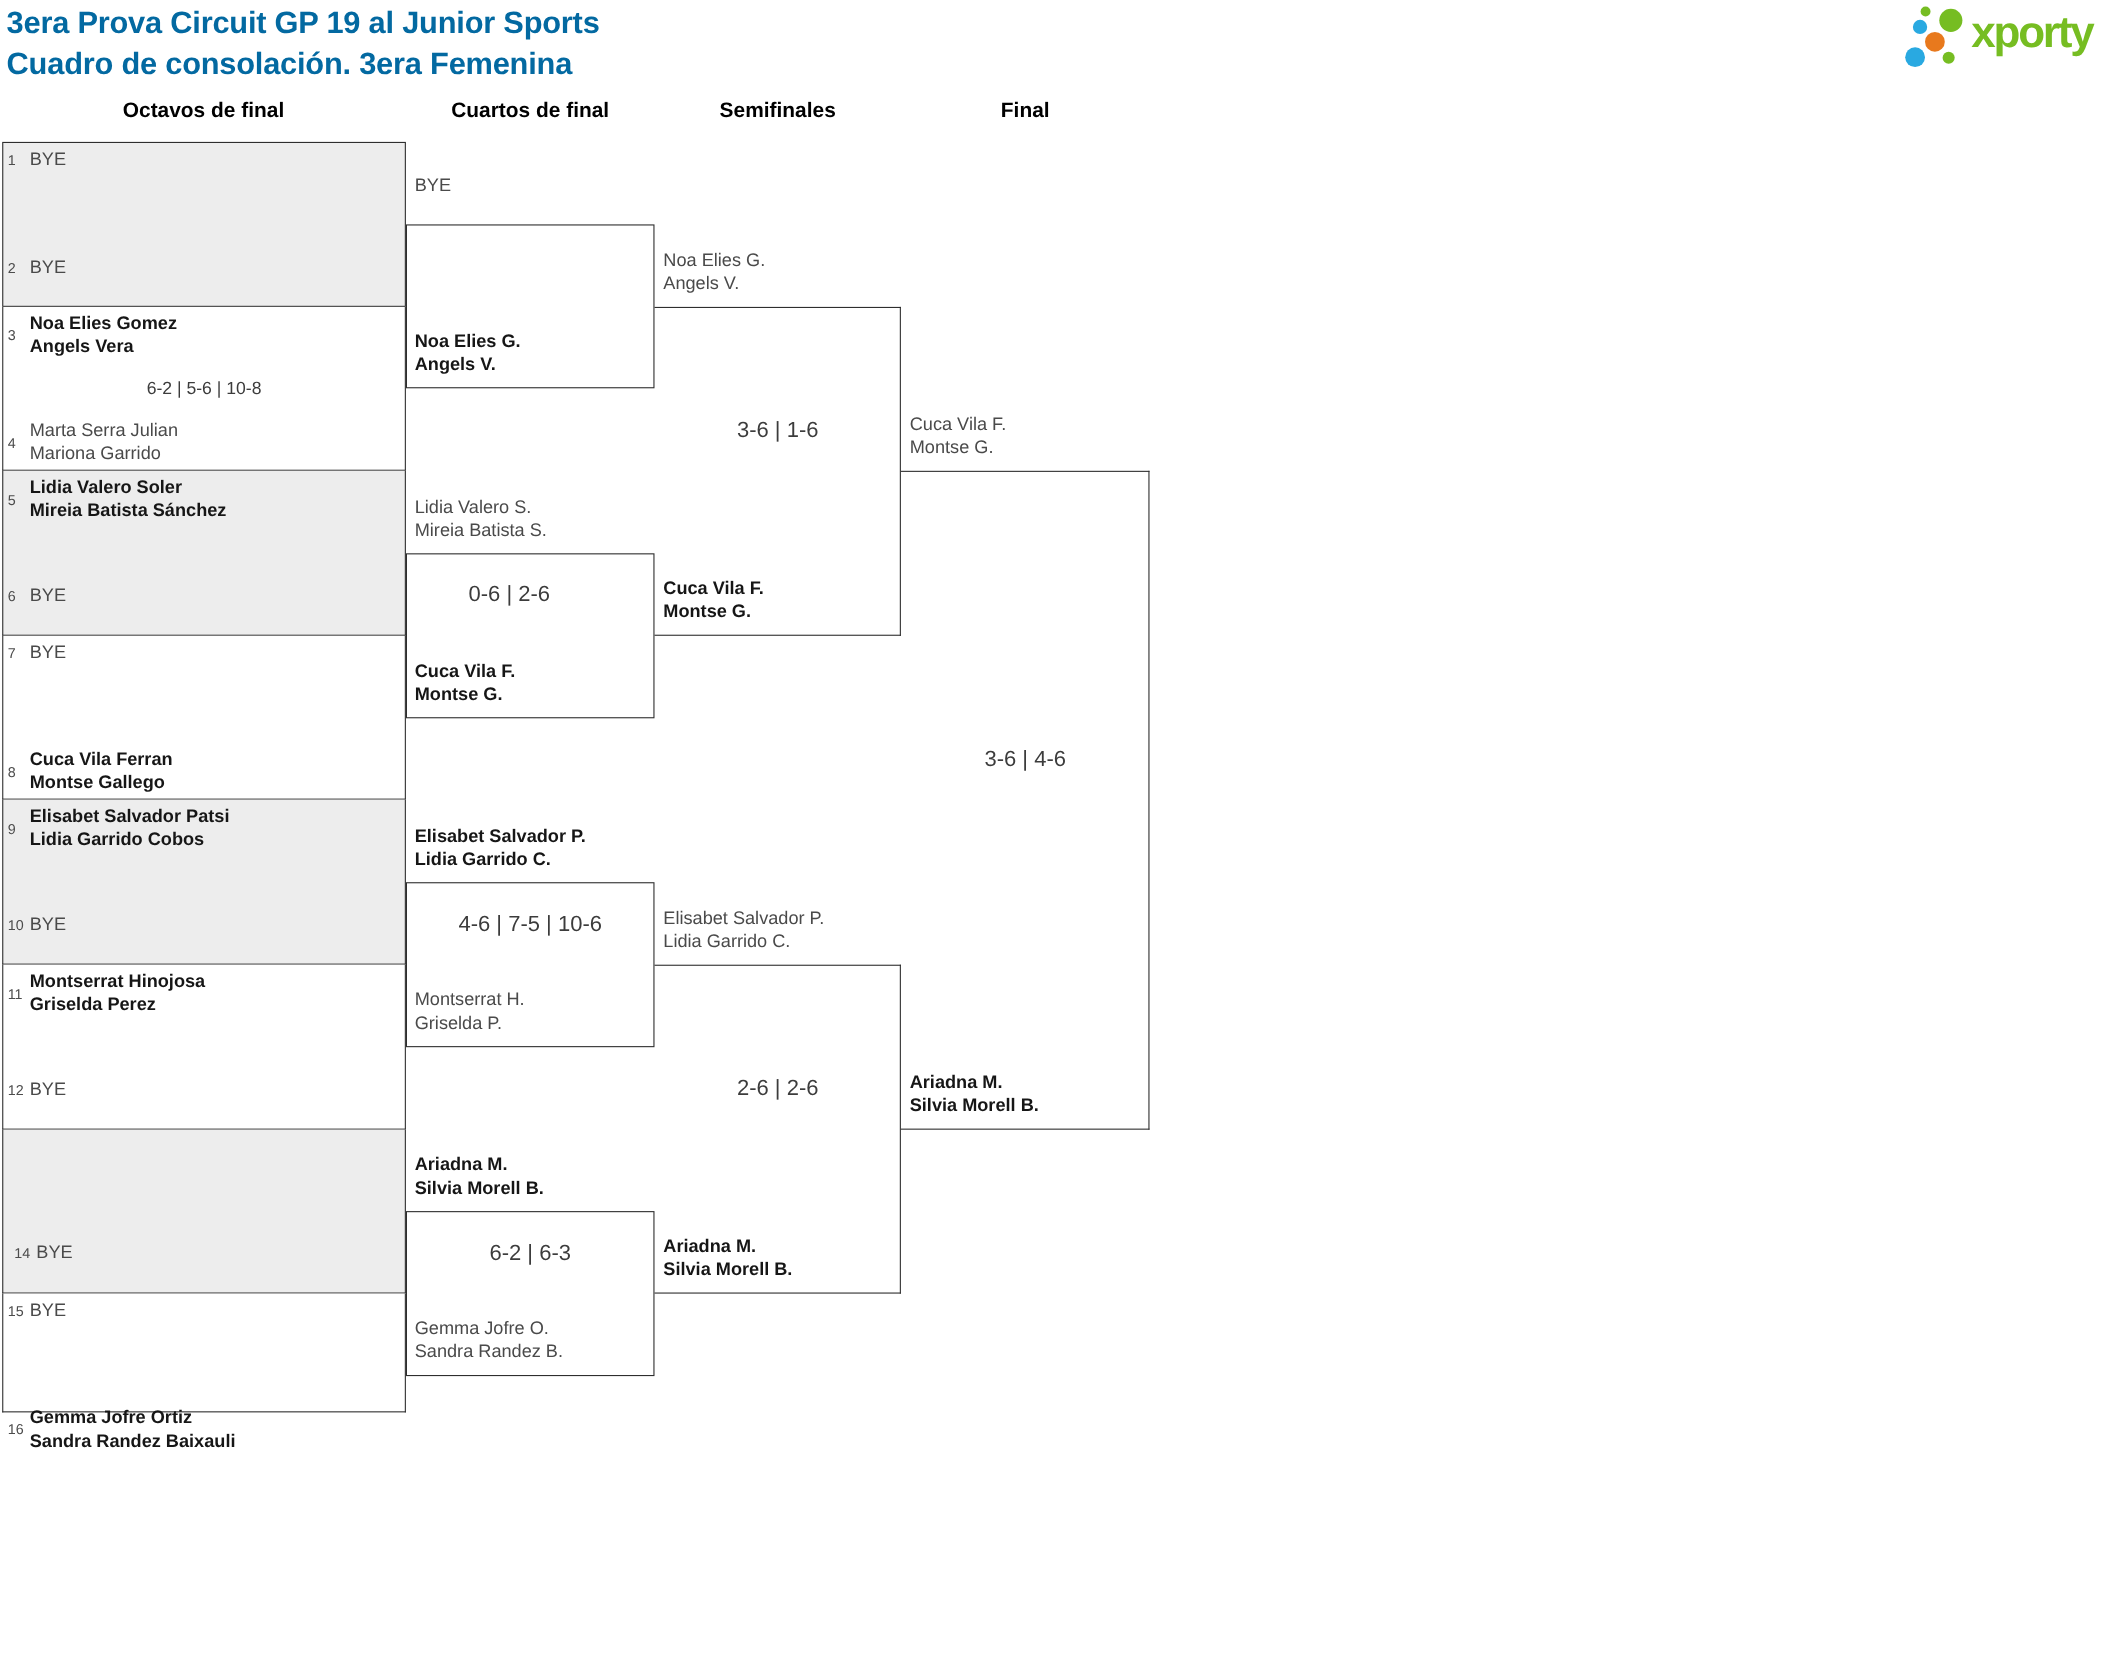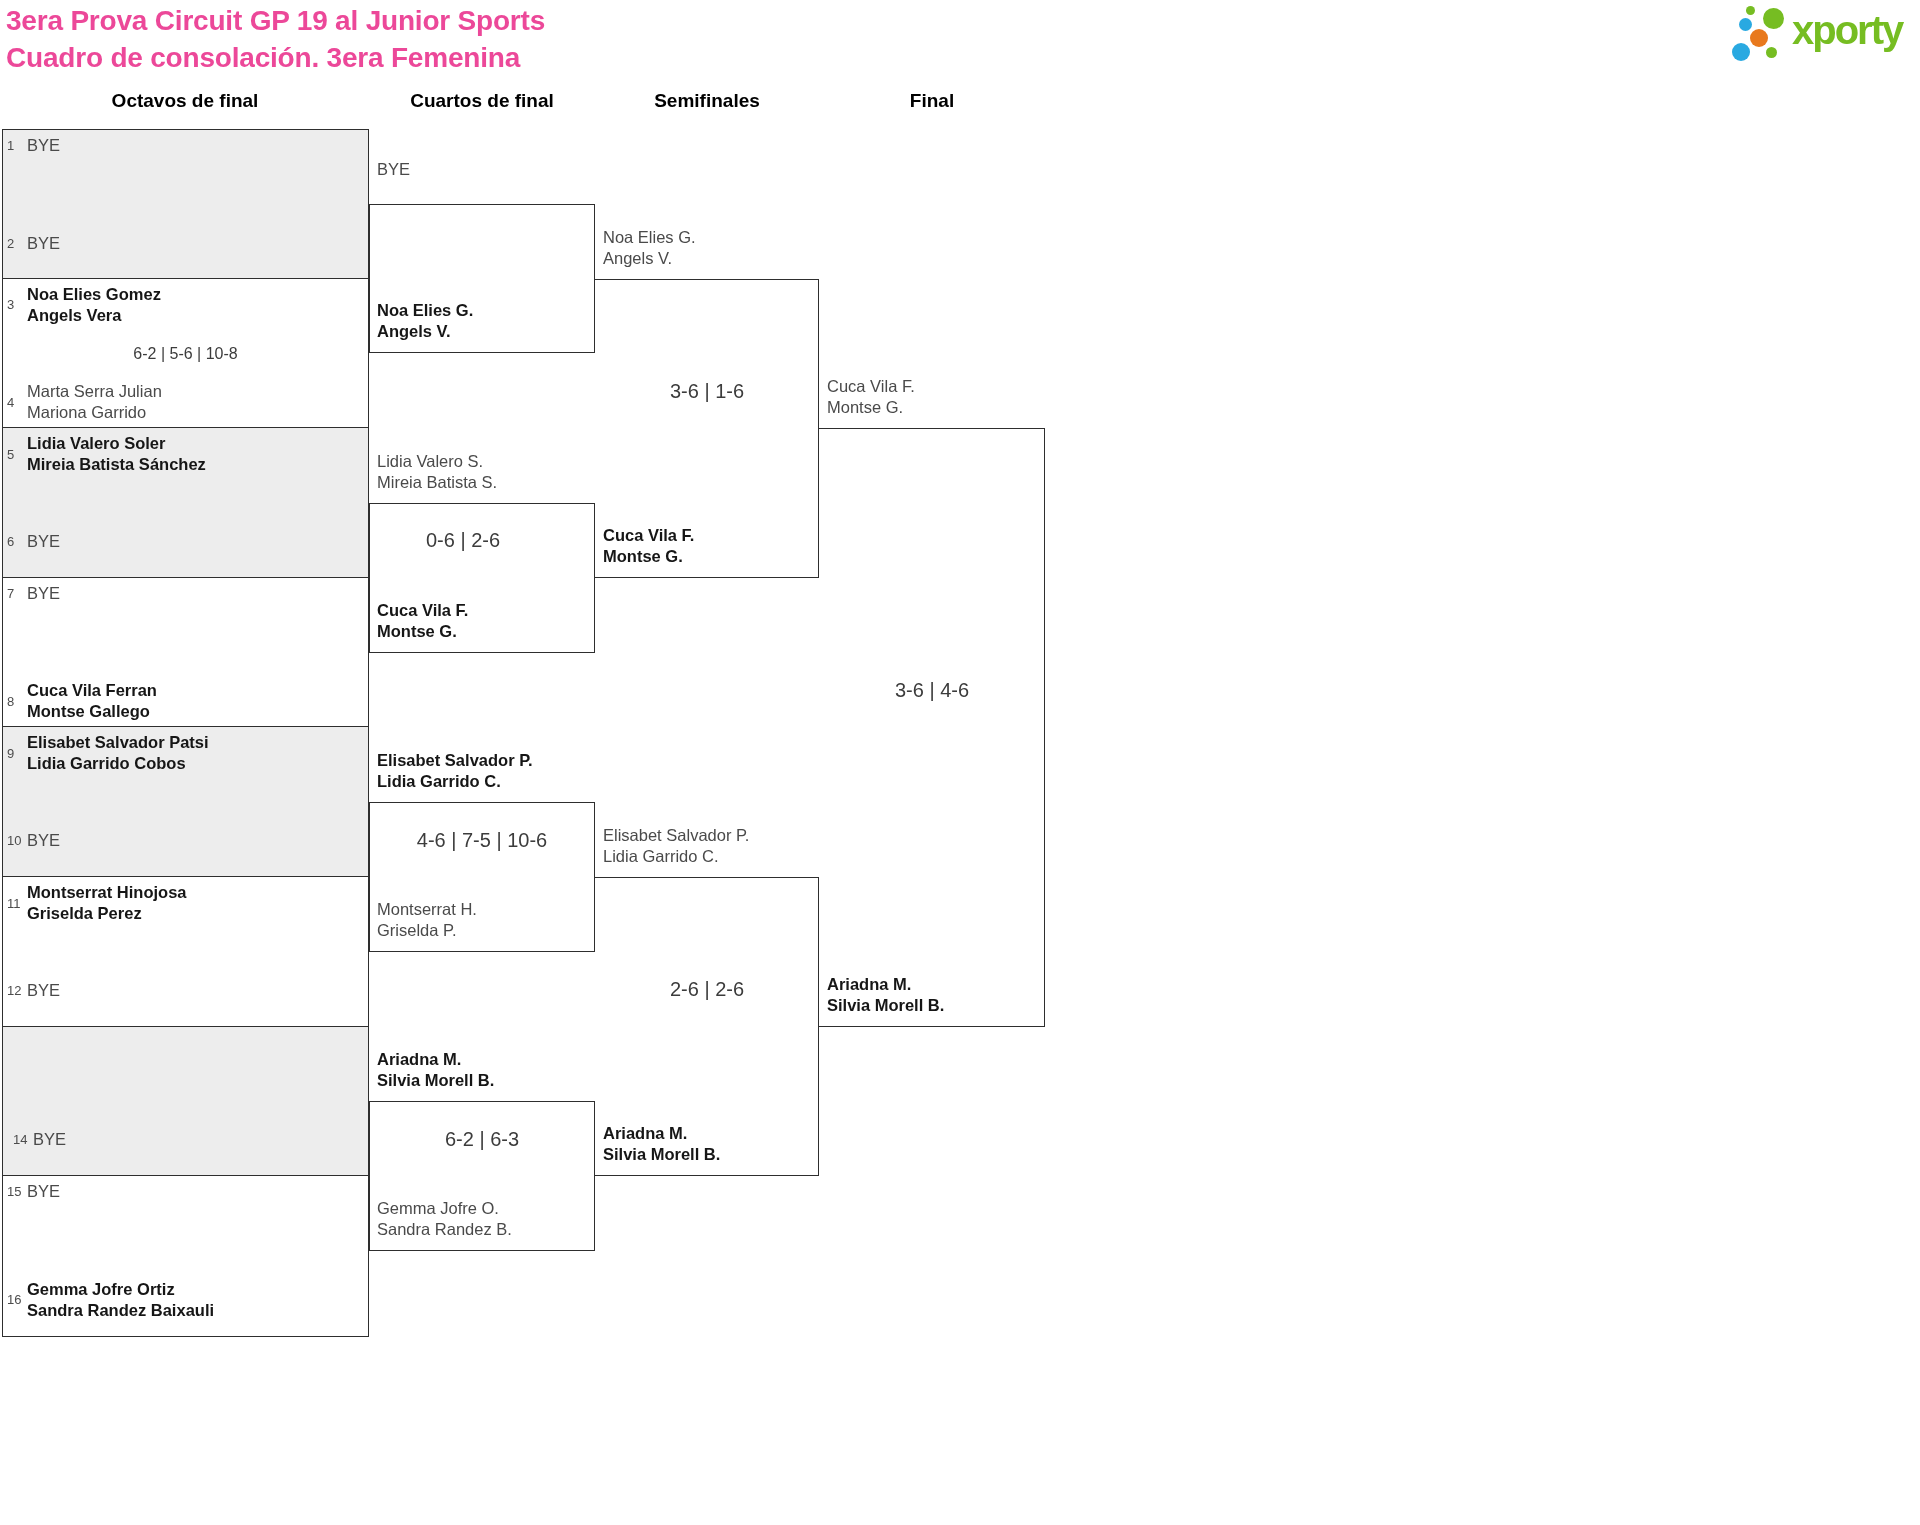--- a/index.html
+++ b/index.html
@@ -7,21 +7,21 @@
     --ink:#161616;
     --muted:#4a4a4a;
     --score:#3c3c3c;
   }
   html,body{margin:0;padding:0;background:#fff;}
   #canvas{
     position:relative;width:1920px;height:1525px;background:#ffffff;
     font-family:"Liberation Sans","DejaVu Sans",sans-serif;overflow:hidden;
   }
   
-  #title{position:absolute;left:6px;top:2px;font-weight:700;color:#ec4899;
+  #title{position:absolute;left:6px;top:2px;font-weight:700;color:#0369a1;
          font-size:28px;line-height:37px;letter-spacing:-0.2px;}
   
   .rhead{position:absolute;top:90px;transform:translateX(-50%);
          font-size:19px;font-weight:600;color:#000000;white-space:nowrap;}
   
   .obox{position:absolute;box-sizing:border-box;background:#fff;
         border:1px solid var(--line);border-top:none;}
   .obox.shaded{background:#ededed;}
   .prow{position:absolute;left:0;width:100%;box-sizing:border-box;
         padding-left:4px;display:flex;align-items:center;}
@@ -149,21 +149,21 @@
         </div>
       </div>
       <div class="obox shaded" style="left: 2px; top: 1026.6px; width: 367px; height: 149.6px;">
         <div class="prow" style="top: 102.6px; padding-left: 10px;">
           <div class="seed">14</div>
           <div class="team">
             <div>BYE</div>
           </div>
         </div>
       </div>
-      <div class="obox" style="left: 2px; top: 1176.2px; width: 367px; height: 161px; padding-left: 48px;">
+      <div class="obox" style="left: 2px; top: 1176.2px; width: 367px; height: 108px; padding-left: 48px;">
         <div class="prow" style="top: 5px;">
           <div class="seed">15</div>
           <div class="team">
             <div>BYE</div>
           </div>
         </div>
         <div class="prow" style="top: 102.6px;">
           <div class="seed">16</div>
           <div class="team win">
             <div>Gemma Jofre Ortiz</div>

